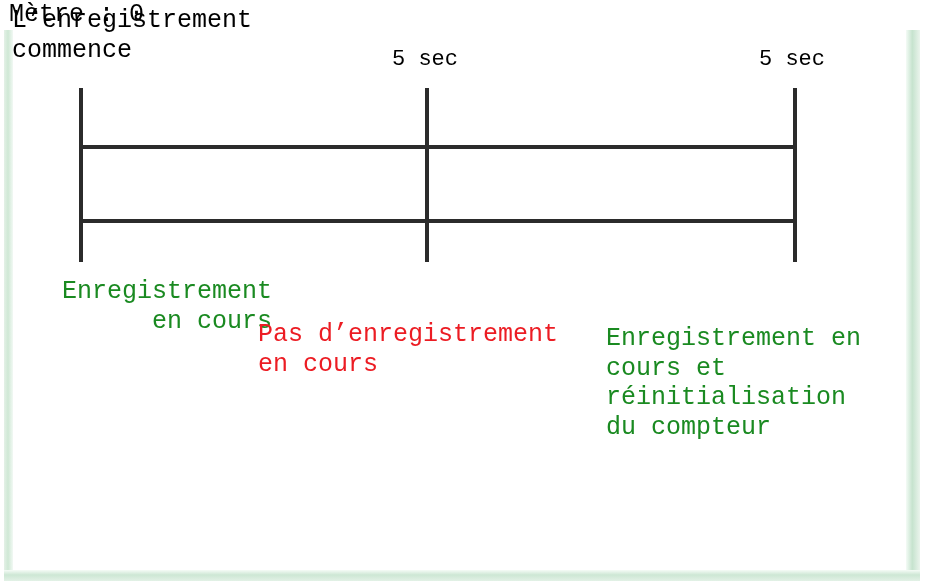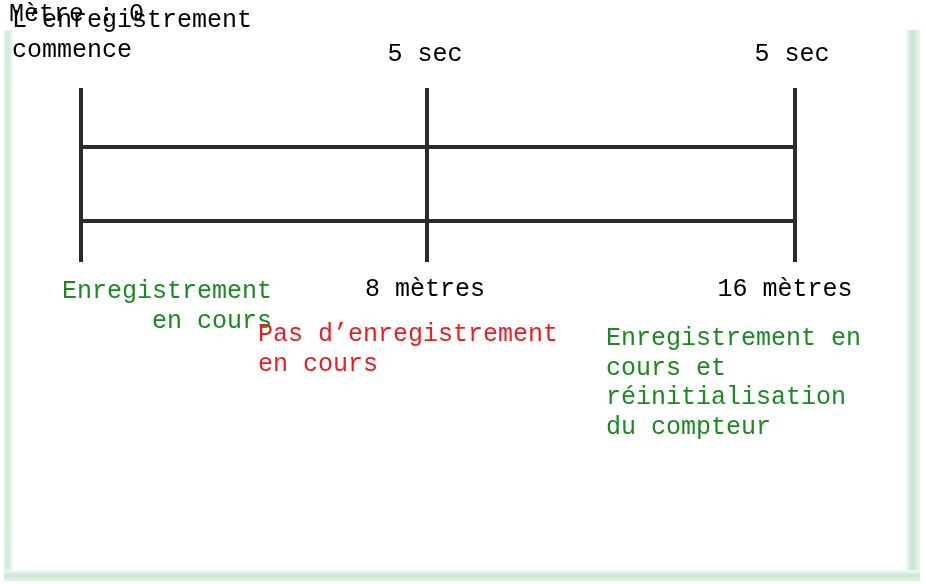--- a/index.html
+++ b/index.html
@@ -69,21 +69,21 @@
   .txt {
     position: absolute;
     white-space: pre-wrap;
     line-height: 1.18;
     color: #000000;
     font-size: 25px;
   }
   .txt.green { color: #1a8a21; }
   .txt.red   { color: #ec1c23; }
   .txt.center { text-align: center; }
-  .txt.label { font-size: 25px; color: #000000; }
+  .txt.label { font-size: 22px; color: #000000; margin-top: 7px; }
 
   
   #title-start        { left: 12px;  top: 6px;   width: 330px; }
   #label-sec-mid      { left: 345px; top: 40px;  width: 160px; }
   #label-sec-right    { left: 712px; top: 40px;  width: 160px; }
   #label-metres-mid   { left: 330px; top: 275px; width: 190px; }
   #label-metres-right { left: 690px; top: 275px; width: 190px; }
   #note-left          { left: 12px;  top: 277px; width: 260px; text-align: right; }
   #note-middle        { left: 258px; top: 320px; width: 320px; }
   #note-right         { left: 606px; top: 324px; width: 260px; }
@@ -106,23 +106,21 @@
 
   <div id="label-sec-right" class="txt label center">5 sec</div>
 
   <div class="vbar" style="left:79px;  top:88px; height:174px;"></div>
   <div class="vbar" style="left:425px; top:88px; height:174px;"></div>
   <div class="vbar" style="left:793px; top:88px; height:174px;"></div>
 
   <div class="hbar" style="left:79px; top:145px; width:718px;"></div>
   <div class="hbar" style="left:79px; top:219px; width:718px;"></div>
 
-  <div id="label-metres-mid" class="txt label center">8 mètres</div>
 
-  <div id="label-metres-right" class="txt label center">16 mètres</div>
 
   <div id="note-left" class="txt green">Enregistrement
 en cours</div>
 
   <div id="note-middle" class="txt red">Pas d’enregistrement
 en cours</div>
 
   <div id="note-right" class="txt green">Enregistrement en
 cours et réinitialisation
 du compteur</div>

